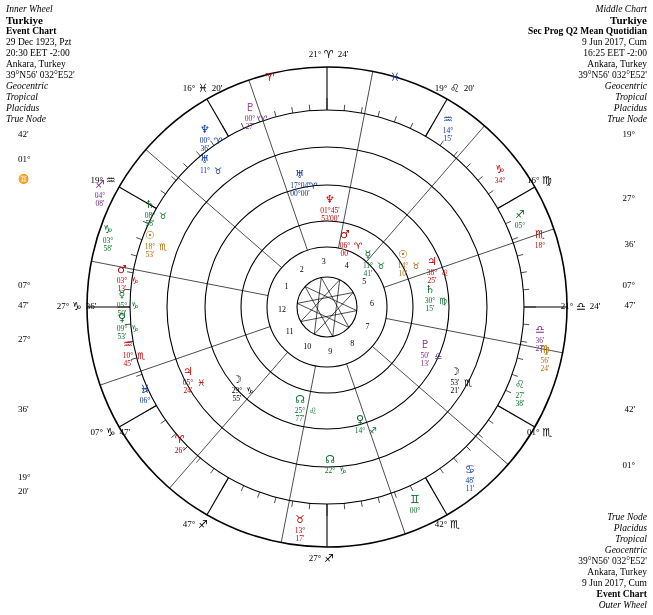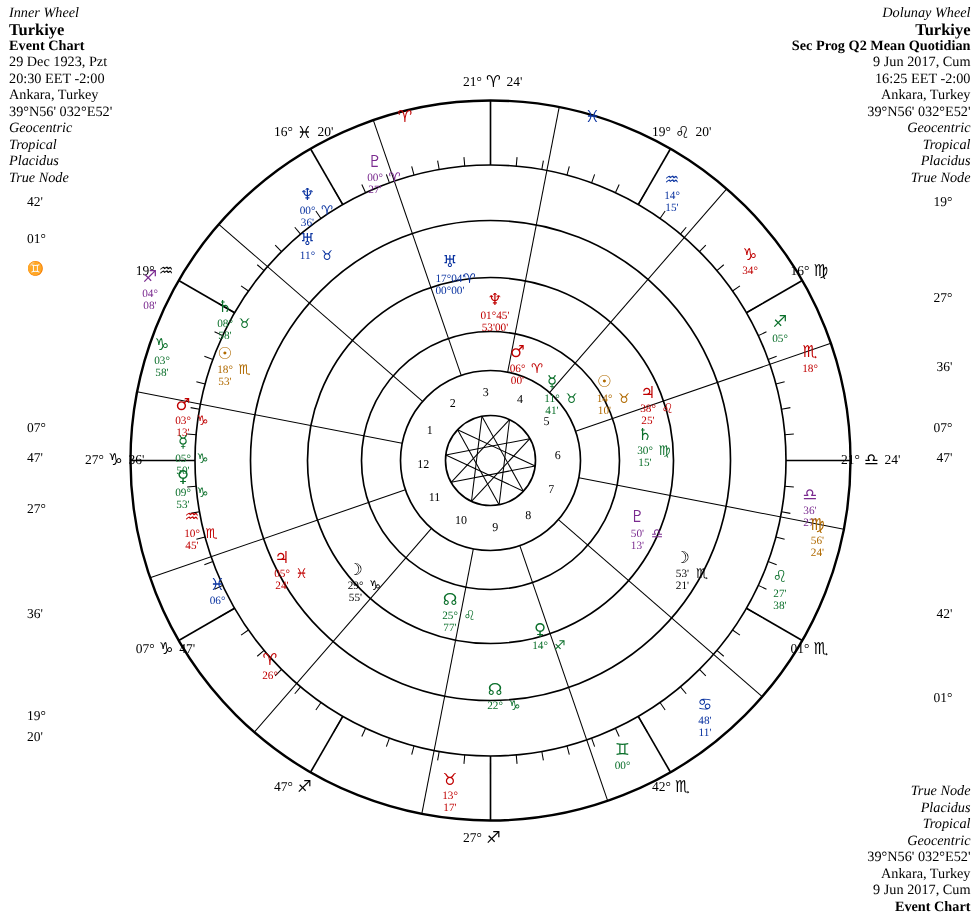--- a/index.html
+++ b/index.html
@@ -37,21 +37,21 @@
     <div>20:30  EET  -2:00</div>
     <div>Ankara, Turkey</div>
     <div>39°N56' 032°E52'</div>
     <div class="it">Geocentric</div>
     <div class="it">Tropical</div>
     <div class="it">Placidus</div>
     <div class="it">True Node</div>
   </div>
 
   <div class="corner tr">
-    <div class="it">Dolunay Wheel</div>
+    <div class="it">Middle Chart</div>
     <div class="big">Turkiye</div>
     <div class="t">Sec Prog  Q2 Mean Quotidian</div>
     <div>9 Jun 2017, Cum</div>
     <div>16:25  EET  -2:00</div>
     <div>Ankara, Turkey</div>
     <div>39°N56' 032°E52'</div>
     <div class="it">Geocentric</div>
     <div class="it">Tropical</div>
     <div class="it">Placidus</div>
     <div class="it">True Node</div>
@@ -59,20 +59,21 @@
 
   <div class="corner br">
     <div class="it">True Node</div>
     <div class="it">Placidus</div>
     <div class="it">Tropical</div>
     <div class="it">Geocentric</div>
     <div>39°N56' 032°E52'</div>
     <div>Ankara, Turkey</div>
     <div>9 Jun 2017, Cum</div>
     <div class="t">Event Chart</div>
+    <div class="it">Outer Wheel</div>
   </div>
 
   <svg width="653" height="615">
     <g id="wheel-static">
 
       <circle cx="327" cy="307" r="240" class="ln thick"></circle>
       <circle cx="327" cy="307" r="197" class="ln med"></circle>
       <circle cx="327" cy="307" r="160" class="ln med"></circle>
       <circle cx="327" cy="307" r="122" class="ln med"></circle>
       <circle cx="327" cy="307" r="86" class="ln med"></circle>

